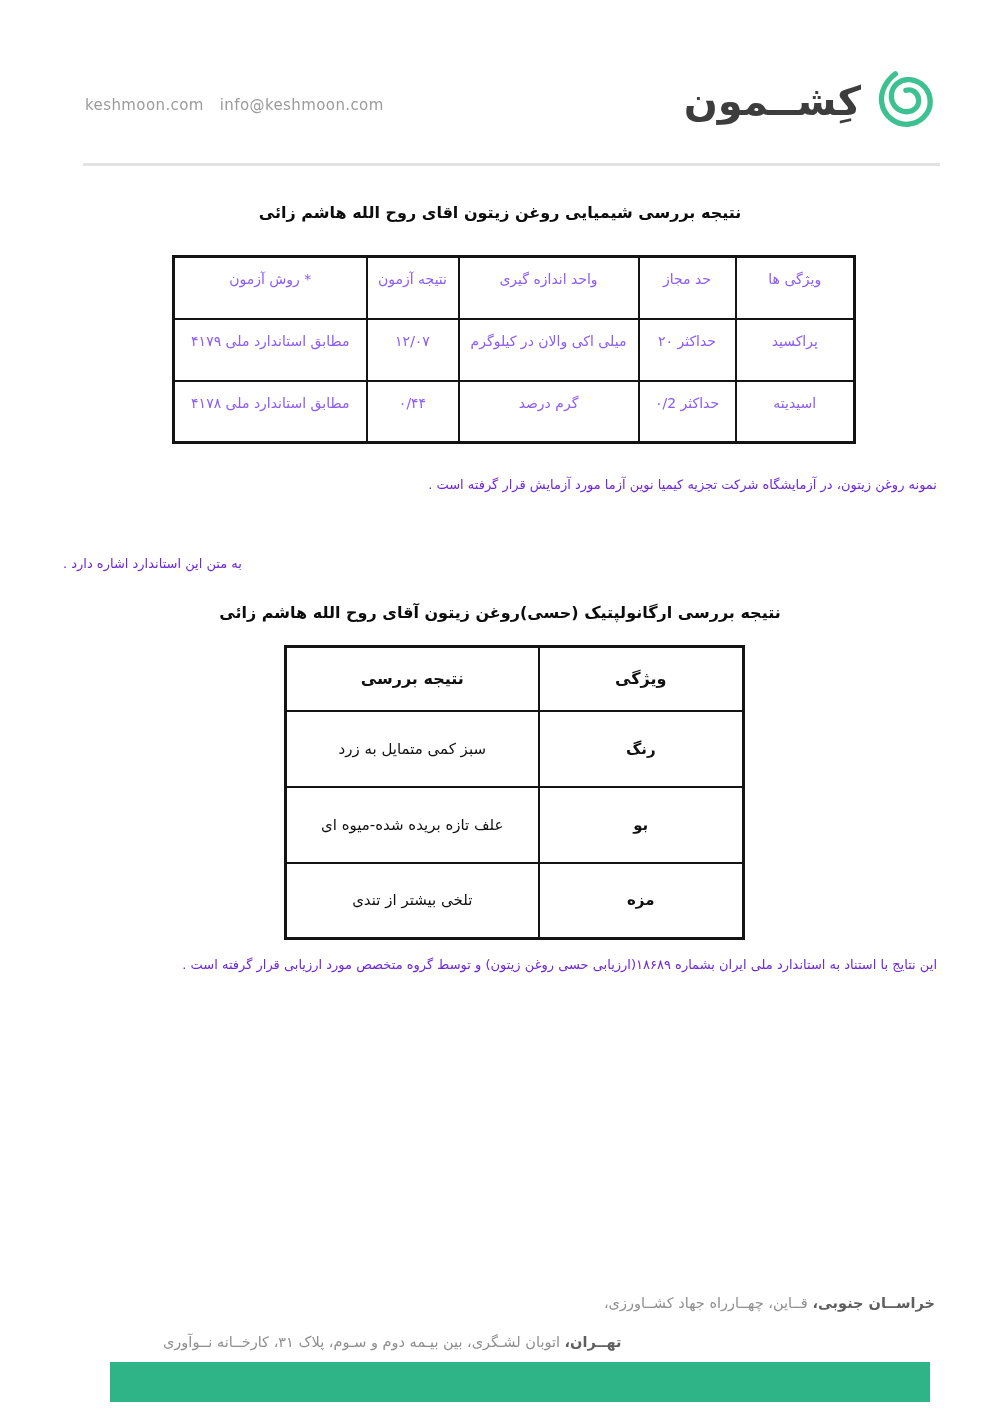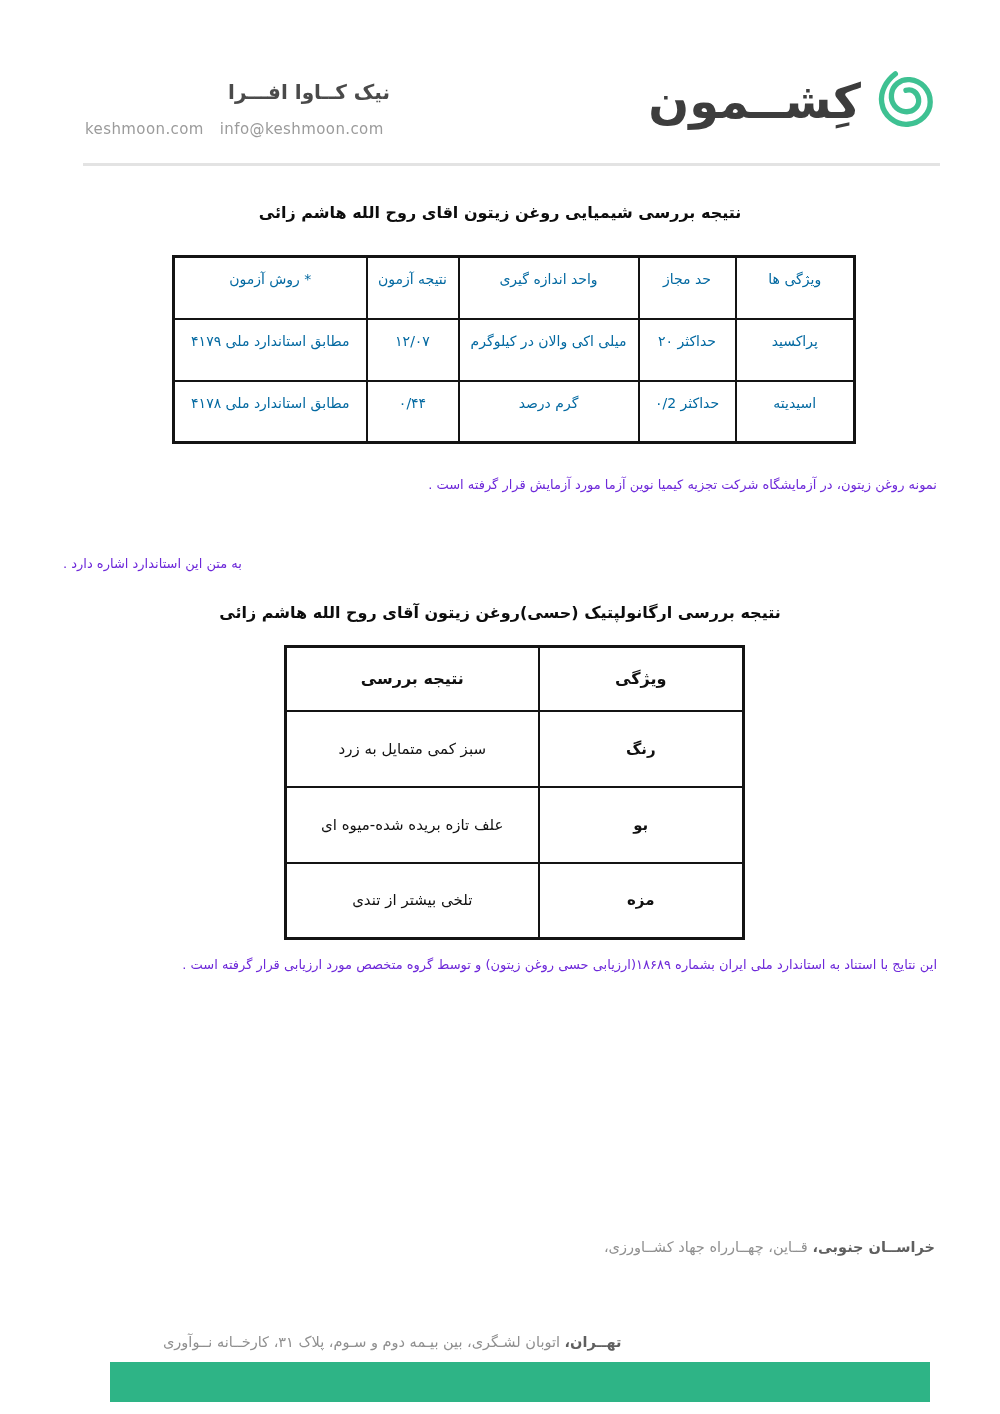--- a/index.html
+++ b/index.html
@@ -2,71 +2,70 @@
 <html lang="fa"><head>
 <meta charset="utf-8">
 <style>
   * { margin:0; padding:0; box-sizing:border-box; }
   html,body { background:#ffffff; }
   body { font-family:"DejaVu Sans", sans-serif; }
   .page { position:relative; width:1000px; height:1414px; background:#ffffff; overflow:hidden; direction:rtl; }
 
   
   .brand { position:absolute; top:70px; right:63px; display:flex; direction:rtl; align-items:center; gap:14px; }
-  .brand-text { font-size:48px; font-weight:bold; color:#3d3d3d; letter-spacing:0px; }
+  .brand-text { font-size:40px; font-weight:bold; color:#3d3d3d; letter-spacing:0px; }
   .logo-icon { display:block; }
   .partner { position:absolute; top:80px; left:85px; width:305px; text-align:right; direction:rtl; }
   .partner-name { font-size:20px; font-weight:bold; color:#4a4a4a; }
   .partner-contacts { direction:ltr; text-align:center; margin-top:16px; font-size:15px; color:#9b9b9b; letter-spacing:0.4px; display:flex; gap:16px; }
   .divider { position:absolute; top:163px; left:83px; width:857px; height:3px; background:#e3e3e3; }
 
   
   .title { position:absolute; left:0; width:100%; text-align:center; font-size:16px; font-weight:bold; color:#0d0d0d; }
   .t1 { top:203px; }
   .t2 { top:603px; }
 
   
   .tbl1 { position:absolute; top:255px; right:144px; width:681px; border-collapse:collapse; table-layout:fixed; direction:rtl; border:3px solid #141414; }
-  .tbl1 th, .tbl1 td { border:2px solid #141414; text-align:center; vertical-align:top; padding-top:13px; font-size:14px; font-weight:normal; color:#0369a1; }
+  .tbl1 th, .tbl1 td { border:2px solid #141414; text-align:center; vertical-align:top; padding-top:13px; font-size:14px; font-weight:normal; color:#8b5cf6; }
   .tbl1 tr { height:62px; }
 
   
   .note { position:absolute; font-size:13px; color:#6d28d9; direction:rtl; white-space:nowrap; }
   .sample-note { top:477px; right:63px; text-align:right; }
   .method-note-1 { top:524px; right:63px; text-align:right; }
   .method-note-2 { top:556px; left:63px; right:auto; text-align:left; }
   .conclusion { top:957px; right:63px; text-align:right; }
 
   
   .tbl2 { position:absolute; top:645px; right:255px; width:458px; border-collapse:collapse; table-layout:fixed; direction:rtl; border:3px solid #141414; }
   .tbl2 th, .tbl2 td { border:2px solid #141414; text-align:center; vertical-align:middle; color:#111111; }
   .tbl2 th { height:64px; font-size:16px; font-weight:bold; }
   .tbl2 td { height:76px; font-size:15px; }
   .tbl2 td.feature { font-weight:bold;border-radius:20px; }
 
   
-  .addr-right { position:absolute; top:1232px; right:65px; text-align:right; direction:rtl; font-size:14.5px; line-height:30px; color:#8f8f8f; white-space:nowrap; }
+  .addr-right { position:absolute; top:1288px; right:65px; text-align:right; direction:rtl; font-size:14.5px; line-height:30px; color:#8f8f8f; white-space:nowrap; }
   .addr-right b, .addr-left b { color:#5f5f5f; font-weight:bold; }
   .addr-left { position:absolute; top:1334px; left:163px; direction:rtl; font-size:14.5px; color:#8f8f8f; white-space:nowrap; }
   .green-bar { position:absolute; top:1362px; left:110px; width:820px; height:40px; background:#2eb486; }
 </style>
 </head>
 <body>
 
 <div class="page">
 
   <div class="brand">
     <svg class="logo-icon" width="62" height="62" viewBox="0 0 64 64">
       <path d="M21 4 C12 11 5 22 7 34 C9 47 21 57 34 56 C47 55 57 45 57 33 C57 21 48 11 36 10 C26 9 18 16 17 25 C16 34 22 42 31 43 C39 44 46 38 45 30 C44 23 38 19 32 21" fill="none" stroke="#3ec192" stroke-width="5.5" stroke-linecap="round"></path>
     </svg>
     <span class="brand-text">کِشــمون</span>
   </div>
 
   <div class="partner">
-    <div class="partner-name">نیک کــاوا افـــرا</div>
     <div class="partner-contacts">
       <span>keshmoon.com</span>
       <span>info@keshmoon.com</span>
     </div>
   </div>
 
   <div class="divider"></div>
 
   <div class="title t1">نتیجه بررسی شیمیایی روغن زیتون اقای روح الله هاشم زائی</div>
 

